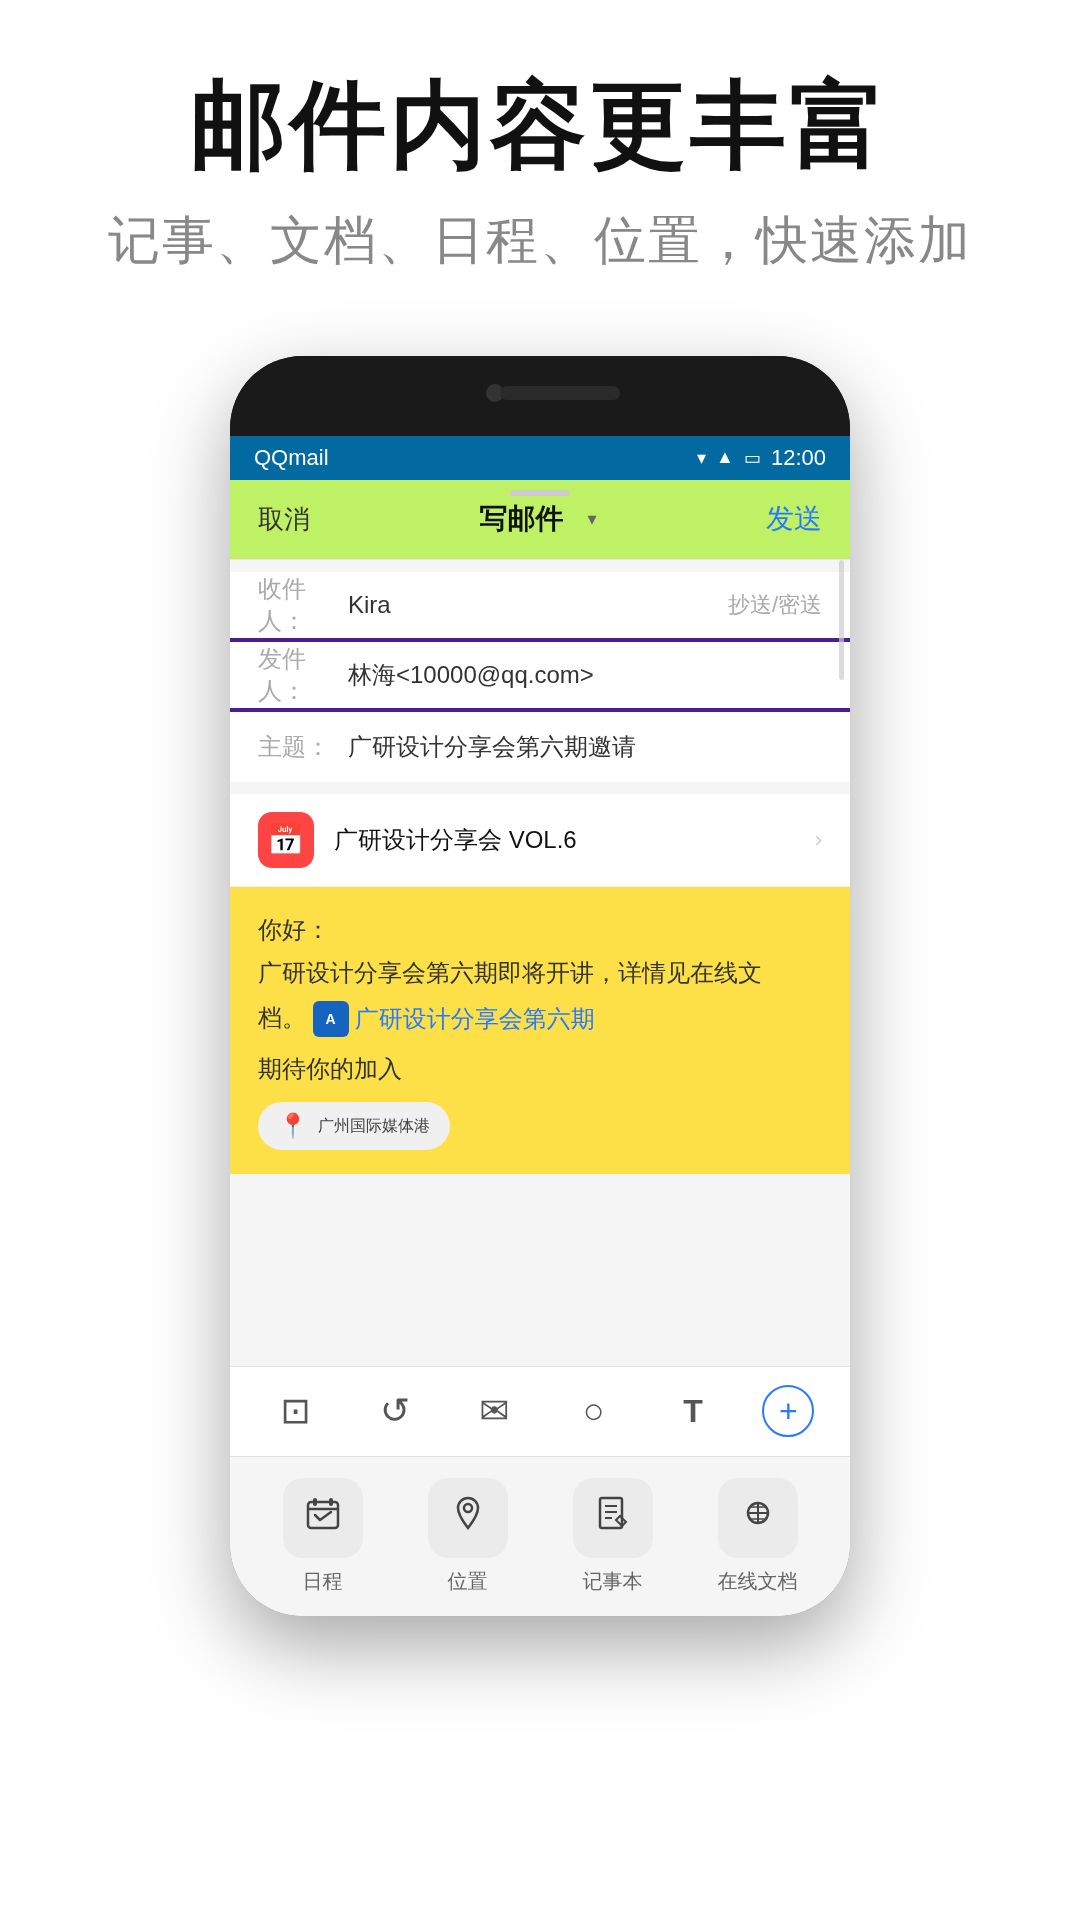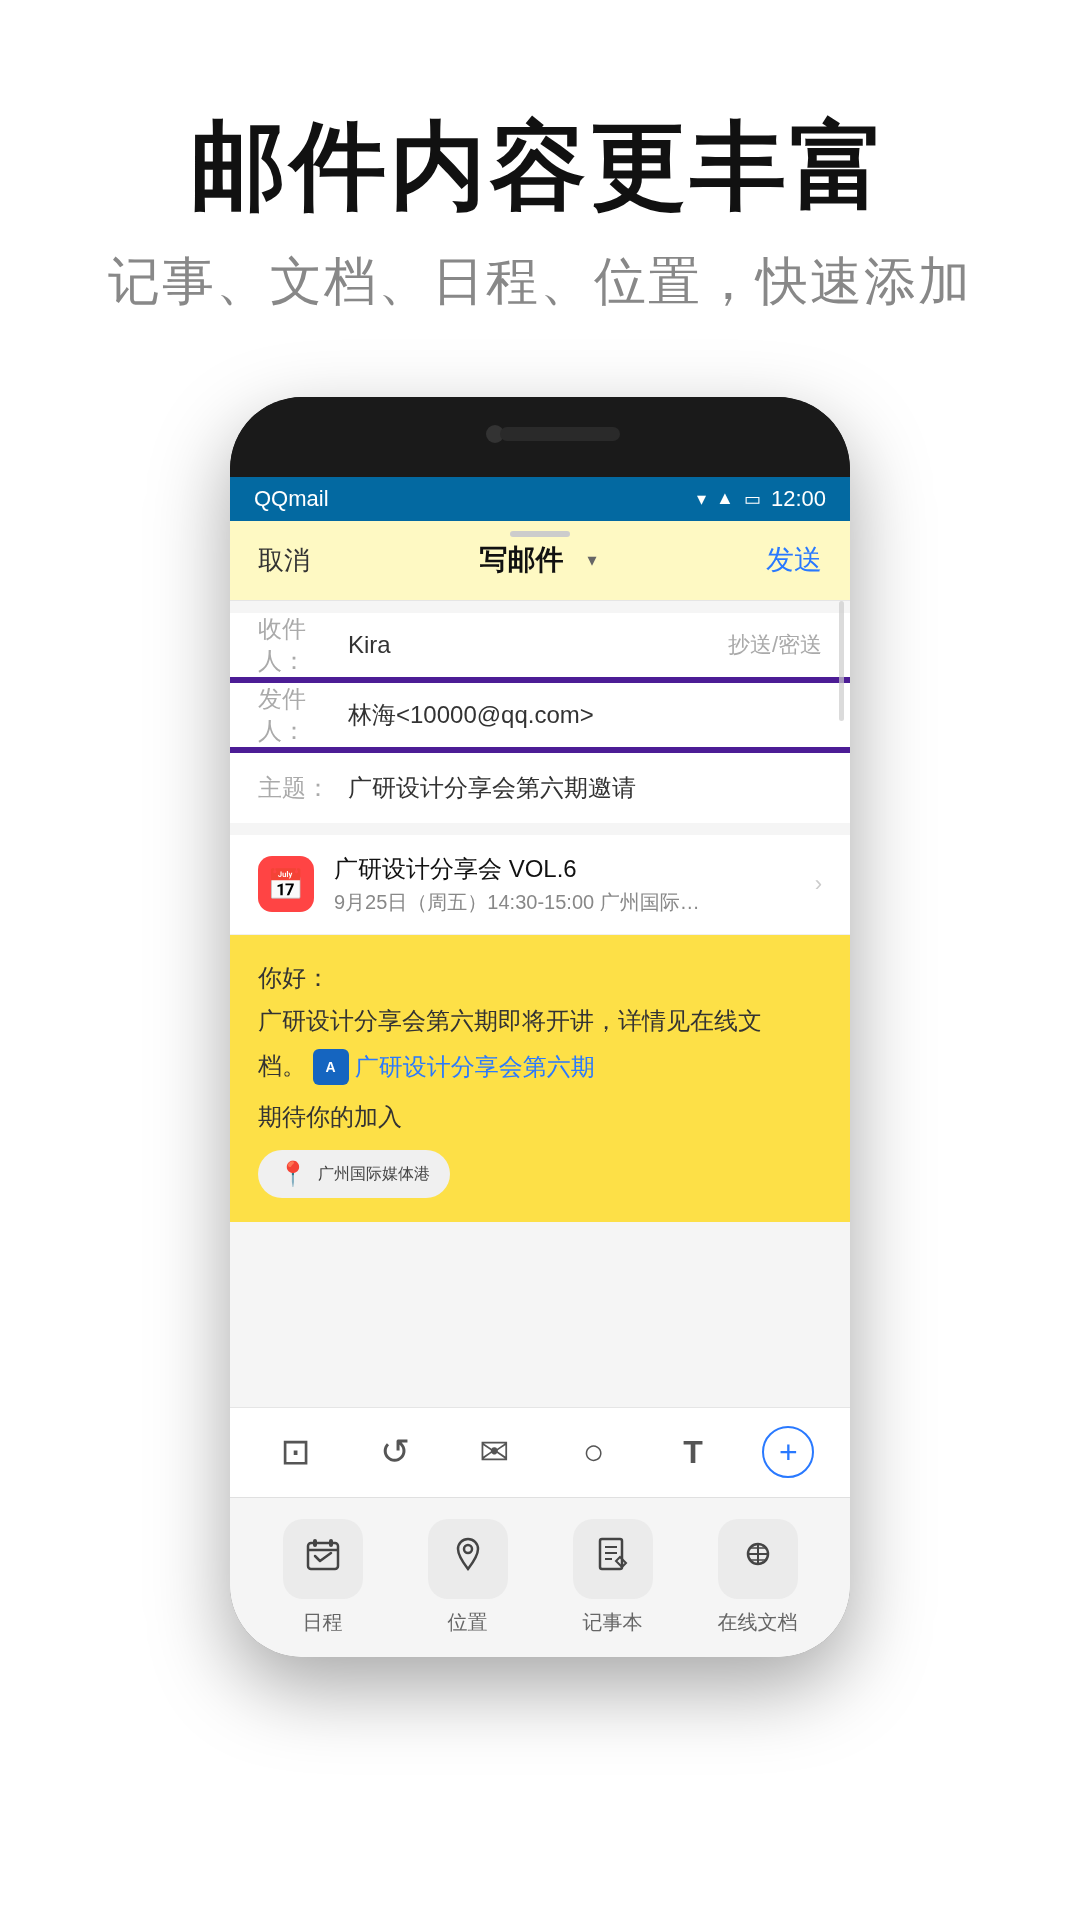--- a/index.html
+++ b/index.html
@@ -8,21 +8,21 @@
       height: 1920px;
       background: #ffffff;
       font-family: -apple-system, 'PingFang SC', 'Hiragino Sans GB', sans-serif;
       overflow: hidden;
       position: relative;
     }
 
     
     .hero {
       text-align: center;
-      padding-top: 113px;
+      padding-top: 72px;
       padding-bottom: 60px;
     }
     .hero-title {
       font-size: 96px;
       font-weight: 900;
       color: #111111;
       letter-spacing: 4px;
       line-height: 1.1;
     }
     .hero-subtitle {
@@ -126,21 +126,21 @@
     .screen {
       background: #f5f5f5;
       width: 100%;
       height: calc(100% - 80px - 44px);
       overflow: hidden;
       position: relative;
     }
 
     
     .compose-header {
-      background: #fef9c3;
+      background: #bef264;
       height: 80px;
       display: flex;
       align-items: center;
       justify-content: space-between;
       padding: 0 28px;
       border-bottom: 1px solid #e5e5e5;
       position: relative;
     }
     .compose-drag-handle {
       width: 60px;
@@ -180,21 +180,21 @@
     
     .email-form {
       background: #ffffff;
       margin-top: 12px;
     }
     .email-field {
       display: flex;
       align-items: center;
       padding: 0 28px;
       height: 70px;
-      border-bottom: 6px solid #4c1d95;
+      border-bottom: 4px solid #4c1d95;
     }
     .email-label {
       font-size: 24px;
       color: #aaaaaa;
       width: 90px;
       flex-shrink: 0;
     }
     .email-value {
       font-size: 24px;
       color: #333333;
@@ -462,21 +462,20 @@
           <span class="email-value">广研设计分享会第六期邀请</span>
         </div>
       </div>
 
       <div class="calendar-attachment">
         <div class="cal-icon-wrap">
           <span class="cal-icon">📅</span>
         </div>
         <div class="cal-info">
           <div class="cal-title">广研设计分享会 VOL.6</div>
-          <div class="cal-detail">9月25日（周五）14:30-15:00  广州国际…</div>
         </div>
         <span class="cal-chevron">›</span>
       </div>
 
       <div class="email-body">
         <div class="body-greeting">你好：</div>
         <div class="body-text">
           <span>广研设计分享会第六期即将开讲，详情见在线文</span>
         </div>
         <div class="body-text">

